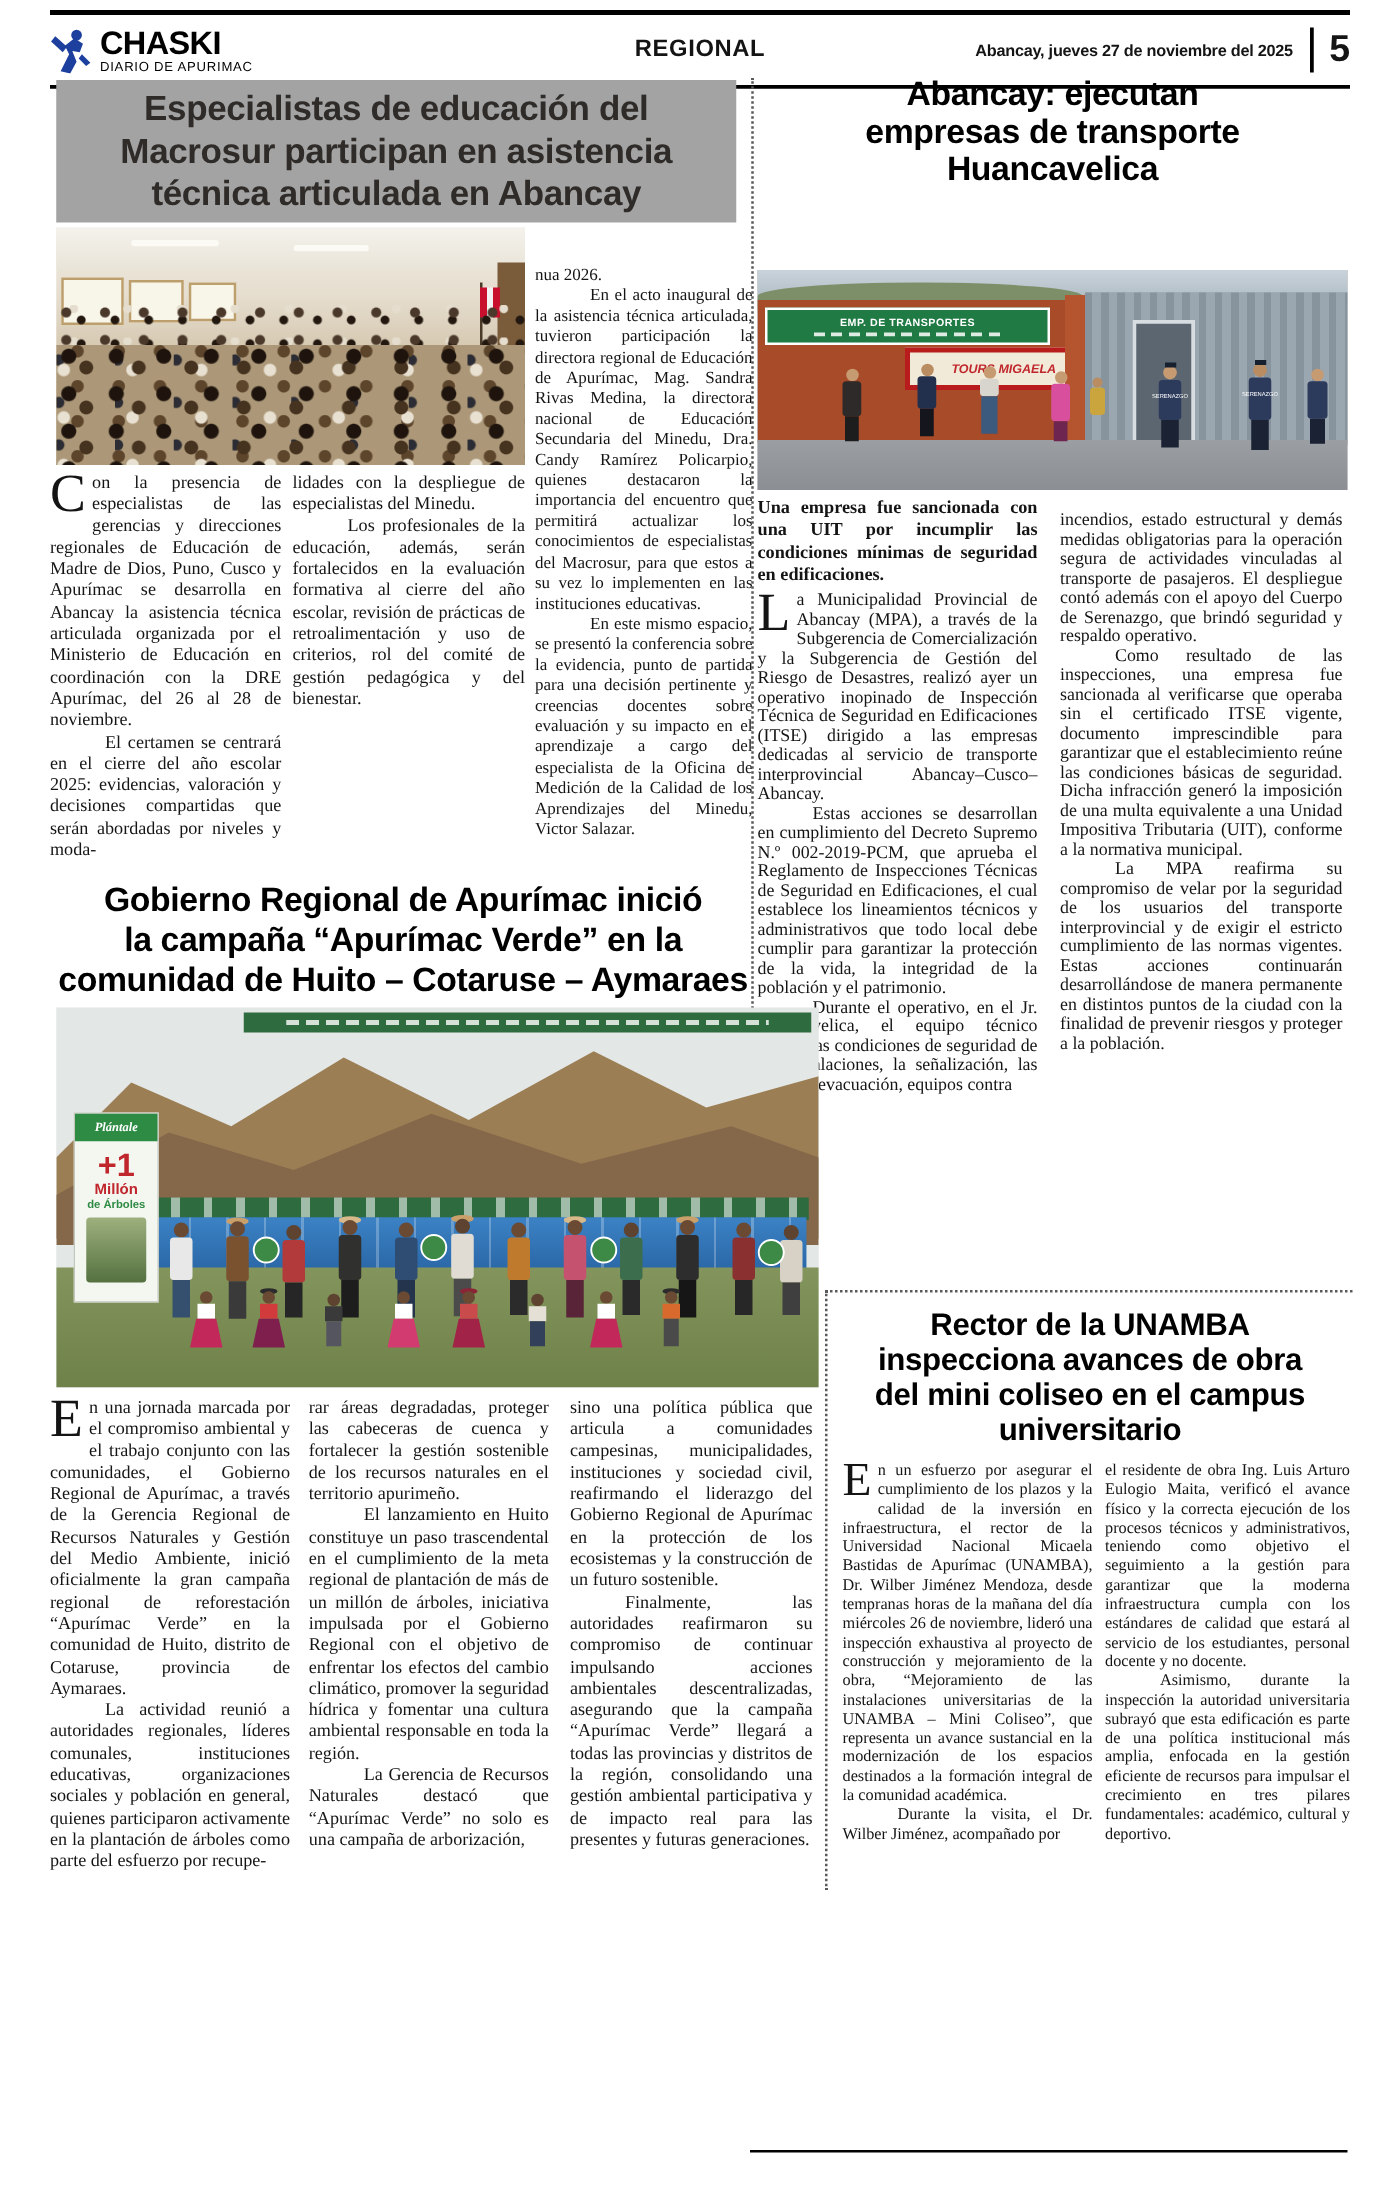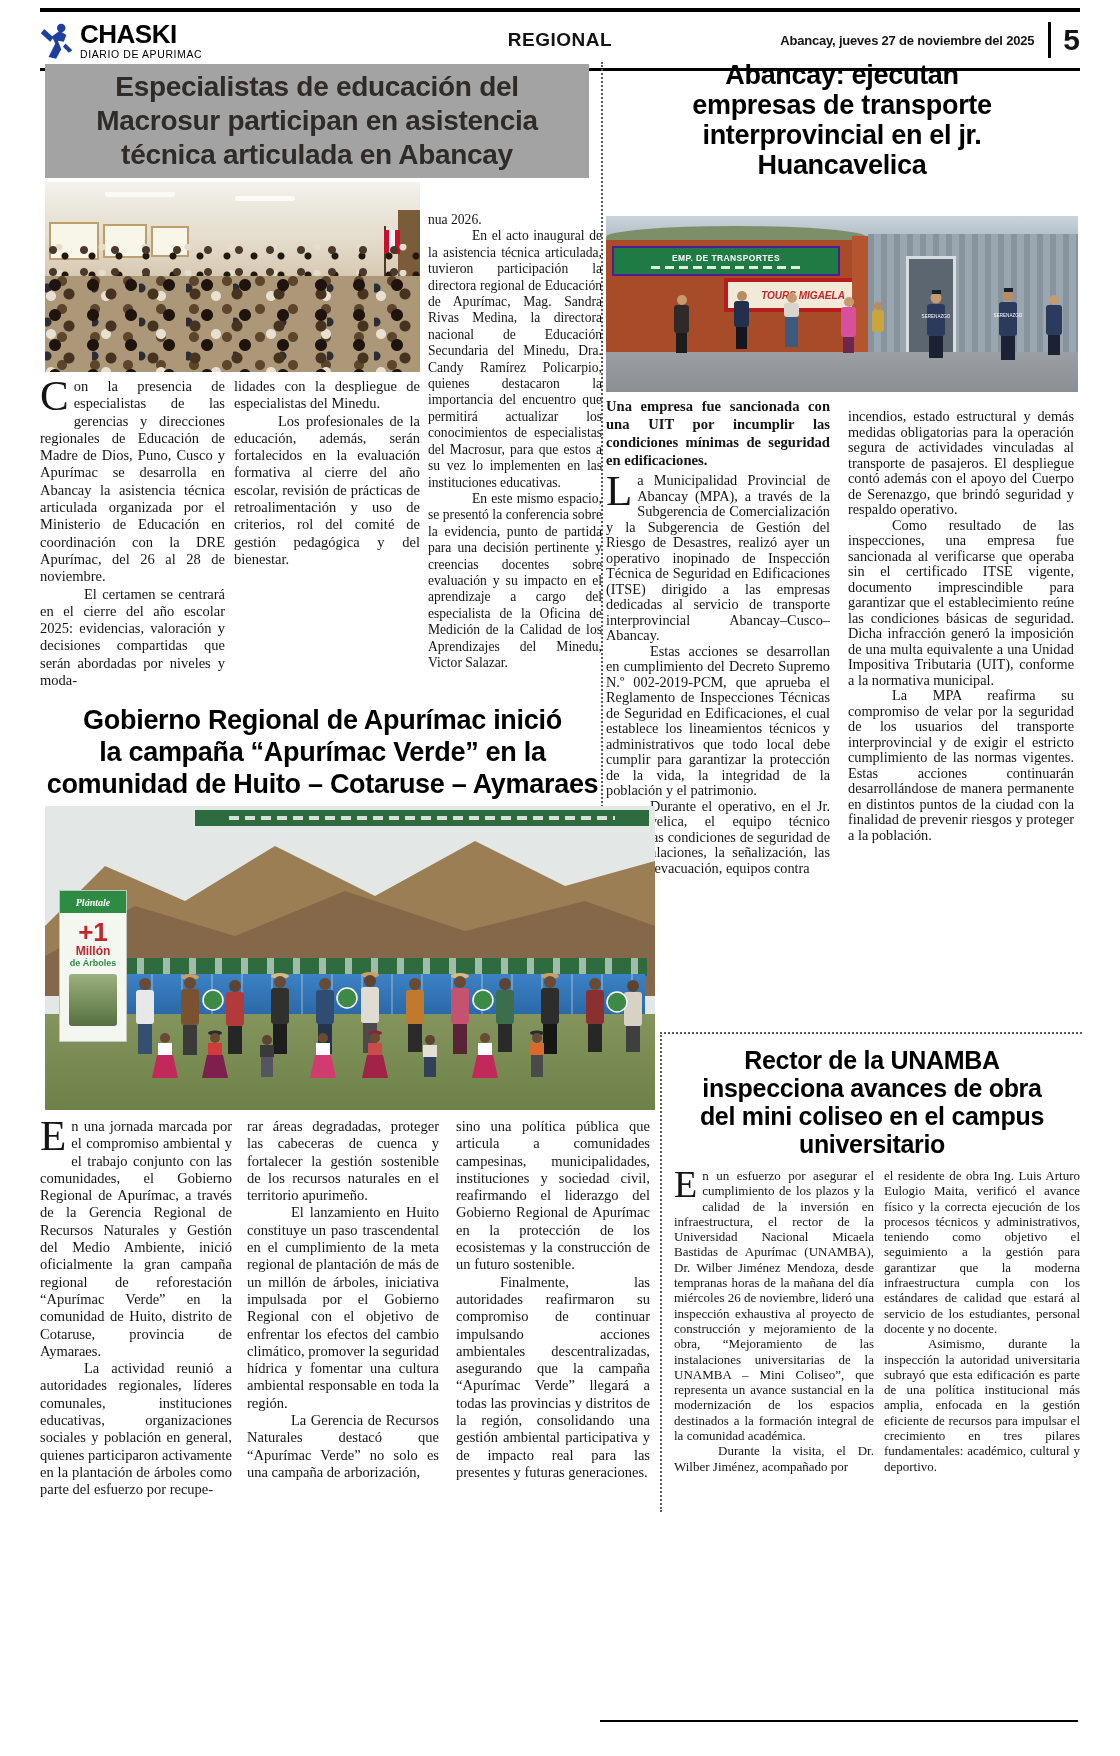--- a/index.html
+++ b/index.html
@@ -67,21 +67,21 @@
                       radial-gradient(circle at 24px 18px,#46331f 5px,transparent 6px),
                       radial-gradient(circle at 6px 20px,#e8e0d1 4.5px,transparent 5.5px),
                       radial-gradient(circle at 17px 5px,#5d452c 4.5px,transparent 5.5px),
                       radial-gradient(circle at 2px 12px,#2c2c34 4px,transparent 5px);
      background-size:38px 30px,42px 32px,55px 38px,33px 28px,47px 34px;}
   
   #photo-transport{left:606px;top:216px;width:472px;height:176px;background:#9b9fa3;}
   .tp-sky{position:absolute;left:0;top:0;right:0;height:26px;background:linear-gradient(180deg,#c9d3da,#aebbc4);}
   .tp-hill{position:absolute;left:0;top:10px;width:260px;height:22px;background:#7d8f68;border-radius:50% 50% 0 0;}
   .tp-bldg-l{position:absolute;left:0;top:24px;width:246px;height:114px;background:#a84b28;}
-  .tp-sign{position:absolute;left:6px;top:30px;width:224px;height:26px;background:#1f7a44;border:2px solid #4c1d95;
+  .tp-sign{position:absolute;left:6px;top:30px;width:224px;height:26px;background:#1f7a44;border:2px solid #ffffff;
            display:flex;flex-direction:column;align-items:center;justify-content:center;}
   .tp-sign-main{font-family:"Liberation Sans",sans-serif;font-weight:700;font-size:8.5px;color:#fff;letter-spacing:0.4px;line-height:9px;}
   .tp-sign-dash{width:150px;height:3px;margin-top:3px;
      background:repeating-linear-gradient(90deg,rgba(255,255,255,0.85) 0 9px,transparent 9px 14px);}
   .tp-banner{position:absolute;left:118px;top:62px;width:150px;height:26px;background:#f2ead8;border:4px solid #b91c1c;
            display:flex;align-items:center;justify-content:center;}
   .tp-banner-text{font-family:"Liberation Sans",sans-serif;font-weight:700;font-style:italic;font-size:10px;color:#c0272d;}
   .tp-col{position:absolute;left:246px;top:20px;width:16px;height:120px;background:#b5552f;}
   .tp-bldg-r{position:absolute;left:262px;top:18px;width:210px;height:122px;background:#93a0ab;
      background-image:repeating-linear-gradient(90deg,#87939d 0 6px,#9aa6b0 6px 13px);}
@@ -173,21 +173,20 @@
   <p>nua 2026.</p>
   <p class="ind">En el acto inaugural de la asistencia técnica articulada, tuvieron participación la directora regional de Educación de Apurímac, Mag. Sandra Rivas Medina, la directora nacional de Educación Secundaria del Minedu, Dra. Candy Ramírez Policarpio, quienes destacaron la importancia del encuentro que permitirá actualizar los conocimientos de especialistas del Macrosur, para que estos a su vez lo implementen en las instituciones educativas.</p>
   <p class="ind">En este mismo espacio, se presentó la conferencia sobre la evidencia, punto de partida para una decisión pertinente y creencias docentes sobre evaluación y su impacto en el aprendizaje a cargo del especialista de la Oficina de Medición de la Calidad de los Aprendizajes del Minedu, Victor Salazar.</p>
 </div>
 
 <div class="abs dot-v" style="left:601px;top:62px;height:872px;width:0;"></div>
 
 <div id="transport-title" class="abs headline">
   <div>Abancay: ejecutan</div>
   <div>empresas de transporte</div>
-  <div>interprovincial en el jr.</div>
   <div>Huancavelica</div>
 </div>
 
 <div id="photo-transport" class="photo">
   <div class="tp-sky"></div>
   <div class="tp-hill"></div>
   <div class="tp-bldg-l"></div>
   <div class="tp-sign">
     <span class="tp-sign-main">EMP. DE TRANSPORTES</span>
     <span class="tp-sign-dash"></span>

